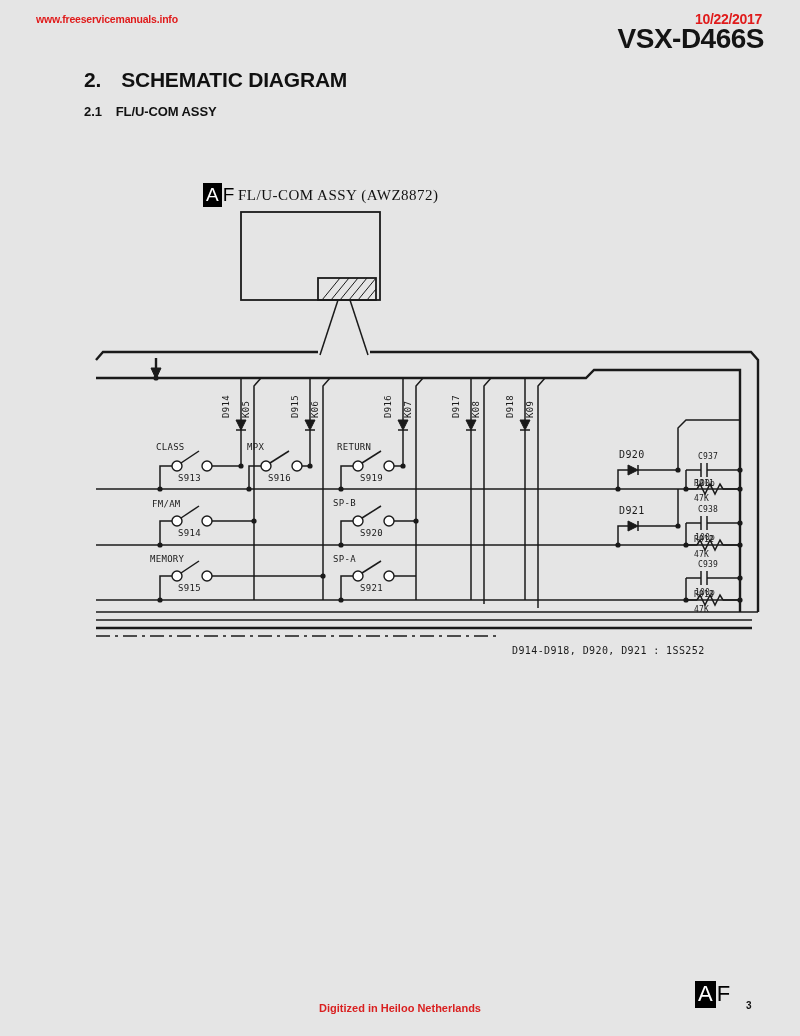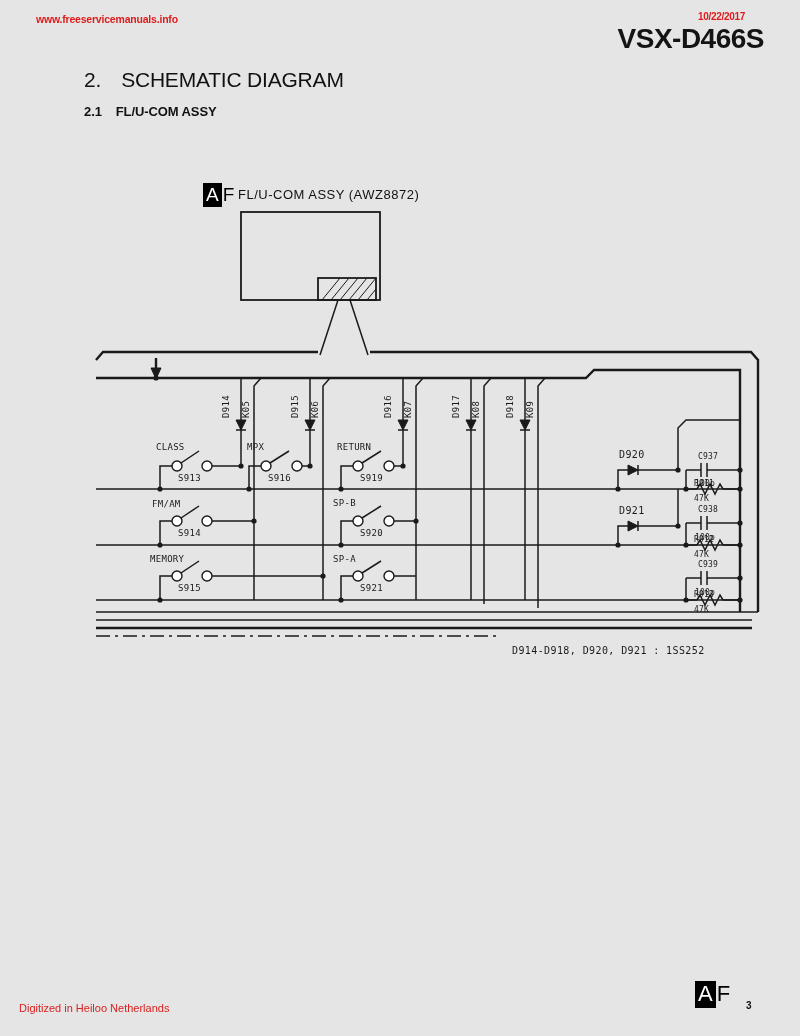--- a/index.html
+++ b/index.html
@@ -36,36 +36,36 @@
     right: 36px;
     top: 23px;
     font-size: 28px;
     font-weight: bold;
     letter-spacing: -0.5px;
     color: #141414;
     white-space: nowrap;
   }
   .date-stamp {
     position: absolute;
-    right: 55px;
+    right: 38px;
     top: 11px;
-    font-size: 10px;
+    font-size: 14px;
     font-weight: bold;
     color: #e01b1b;
     letter-spacing: -0.3px;
     white-space: nowrap;
     z-index: 5;
   }
 
   .section-title {
     position: absolute;
     left: 84px;
     top: 68px;
     font-size: 21px;
-    font-weight: normal;
+    font-weight: bold;
     color: #111;
     letter-spacing: -0.2px;
     white-space: nowrap;
   }
   .section-title .num { margin-right: 20px; }
 
   .subsection-title {
     position: absolute;
     left: 84px;
     top: 104px;
@@ -100,48 +100,47 @@
   #assy-badge {
     position: absolute;
     left: 203px;
     top: 183px;
     font-size: 19px;
   }
   #assy-label {
     position: absolute;
     left: 238px;
     top: 187px;
-    font-size: 13px;
-    font-family: Liberation Sans, sans-serif;
+    font-size: 15px;
+    font-family: Liberation Serif, serif;
     letter-spacing: 0.5px;
     color: #111;
     white-space: nowrap;
   }
 
   
   #schematic {
     position: absolute;
     left: 0;
     top: 0;
     width: 800px;
     height: 1036px;
   }
 
   
   .footer-credit {
     position: absolute;
     left: 0;
     right: 0;
     top: 1002px;
-    text-align: left;
+    text-align: center;
     font-size: 11px;
-    font-weight: normal;
+    font-weight: bold;
     color: #d92020;
     white-space: nowrap;
-    padding-left: 19px;
   }
   #page-badge {
     position: absolute;
     left: 695px;
     top: 981px;
     font-size: 22px;
   }
   .page-number {
     position: absolute;
     left: 746px;

